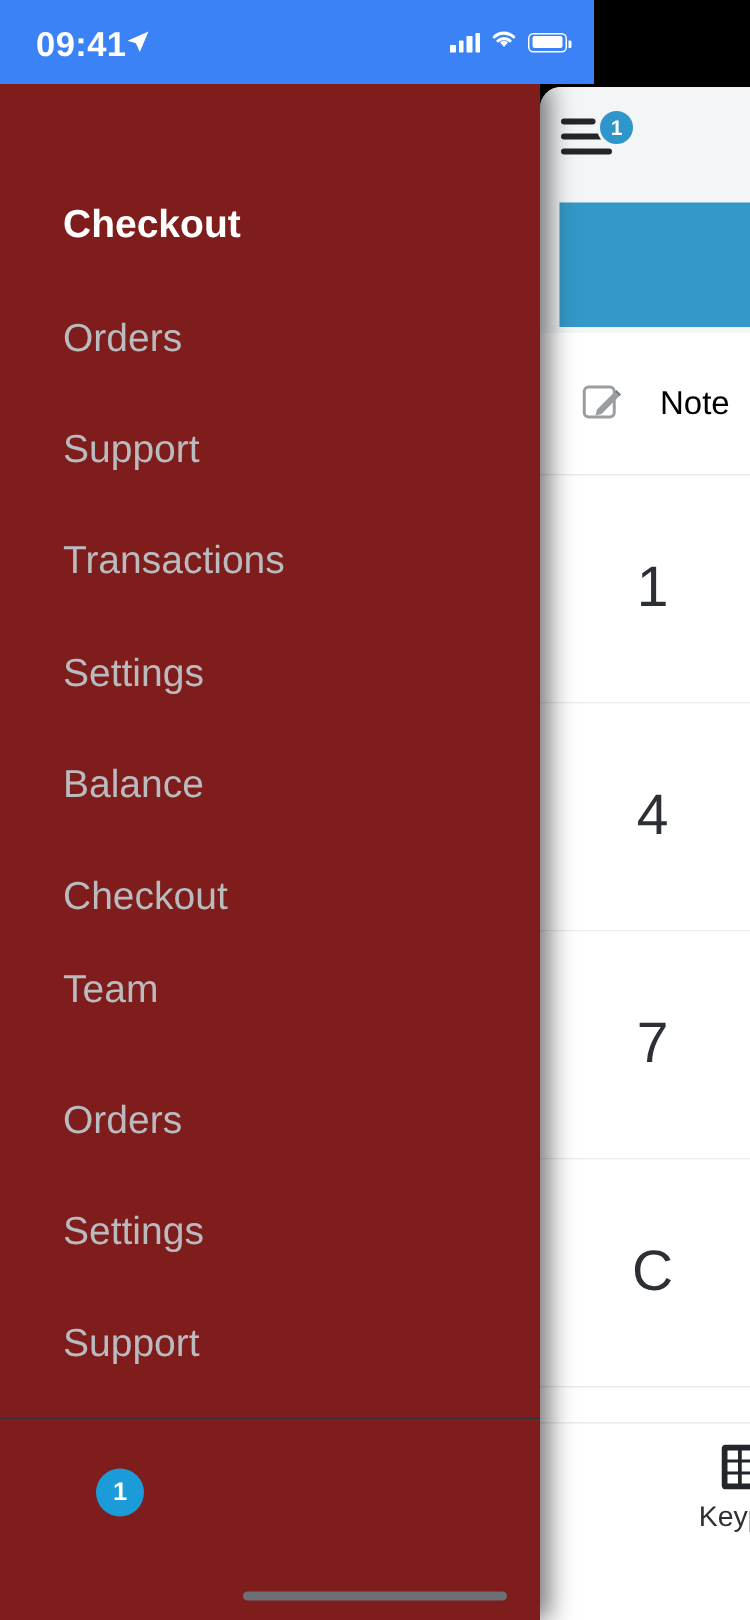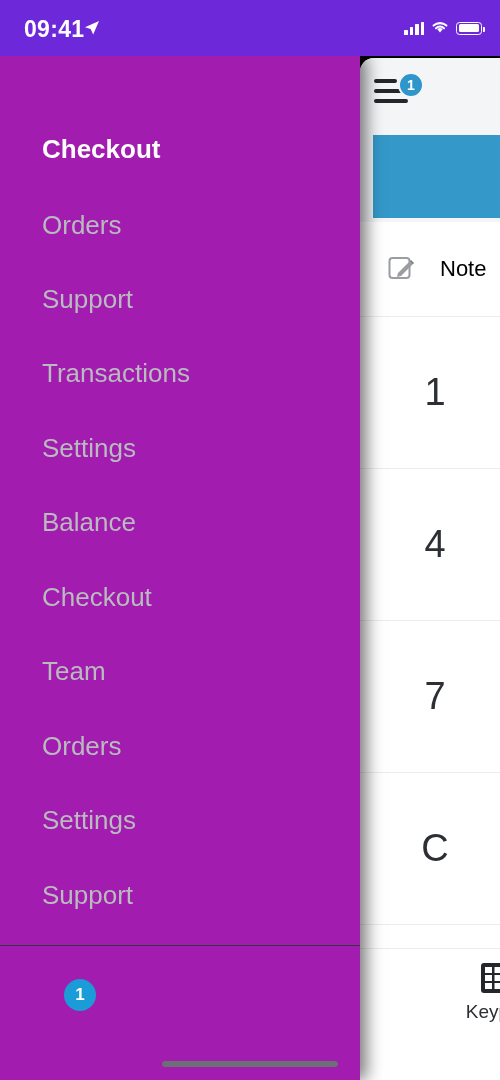--- a/index.html
+++ b/index.html
@@ -12,22 +12,22 @@
   #screen {
     position:relative;
     width:500px; height:1080px;
     background:#000;
     overflow:hidden;
   }
 
   
   #status-bar {
     position:absolute; top:0; left:0;
-    width:500px; height:56px;
-    background:#6d28d9;
+    width:396px; height:56px;
+    background:#3b82f6;
     z-index:40;
   }
   #status-time {
     position:absolute; left:24px; top:16px;
     color:#fff; font-size:23px; font-weight:bold;
     letter-spacing:0.3px;
   }
   #status-loc {
     position:absolute; left:84px; top:20px;
     width:16px; height:16px;
@@ -128,21 +128,21 @@
   }
   #keypad-icon { width:34px; height:30px; }
   .tab-label {
     margin-top:8px; font-size:19px; color:#2c2f33; white-space:nowrap;
   }
 
   
   #drawer {
     position:absolute; left:0; top:56px;
     width:360px; height:1024px;
-    background:#a21caf;
+    background:#7f1d1d;
     z-index:20;
     box-shadow:6px 0 16px rgba(0,0,0,0.55);
   }
   #nav-list { position:absolute; left:0; top:0; width:100%; }
   .nav-item {
     position:absolute; left:42px;
     font-size:26px; color:#b9bbbe;
     white-space:nowrap;
   }
   .nav-item.active { color:#ffffff; font-weight:bold; }
@@ -235,21 +235,21 @@
 
   <div id="drawer">
     <div id="nav-list">
       <div class="nav-item active" style="top:78px"><span>Checkout</span></div>
       <div class="nav-item" style="top:154px"><span>Orders</span></div>
       <div class="nav-item" style="top:228px"><span>Support</span></div>
       <div class="nav-item" style="top:302px"><span>Transactions</span></div>
       <div class="nav-item" style="top:377px"><span>Settings</span></div>
       <div class="nav-item" style="top:451px"><span>Balance</span></div>
       <div class="nav-item" style="top:526px"><span>Checkout</span></div>
-      <div class="nav-item" style="top:600px"><span>Team</span></div>
+      <div class="nav-item" style="top:588px"><span>Team</span></div>
       <div class="nav-item" style="top:675px"><span>Orders</span></div>
       <div class="nav-item" style="top:749px"><span>Settings</span></div>
       <div class="nav-item" style="top:824px"><span>Support</span></div>
     </div>
 
     <div id="drawer-divider"></div>
 
     <div id="notif-row">
       <span id="notif-badge">1</span>
     </div>

